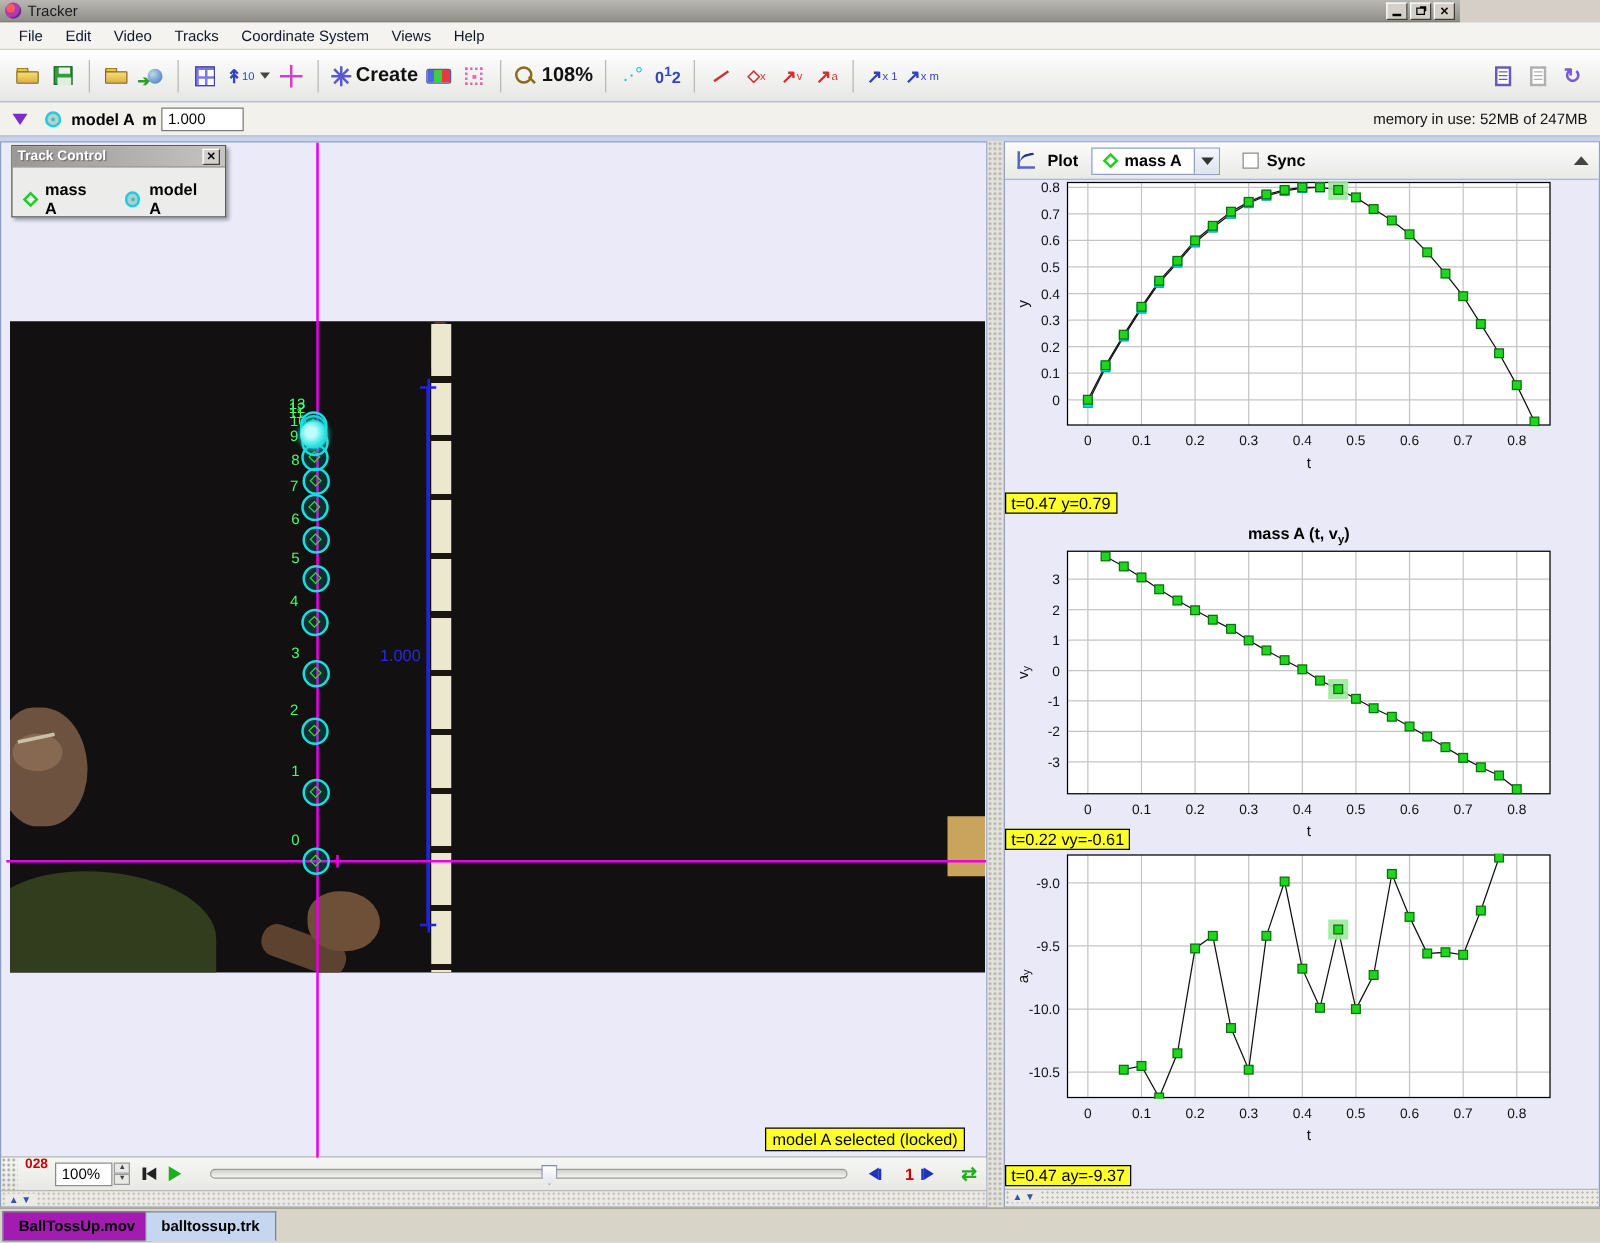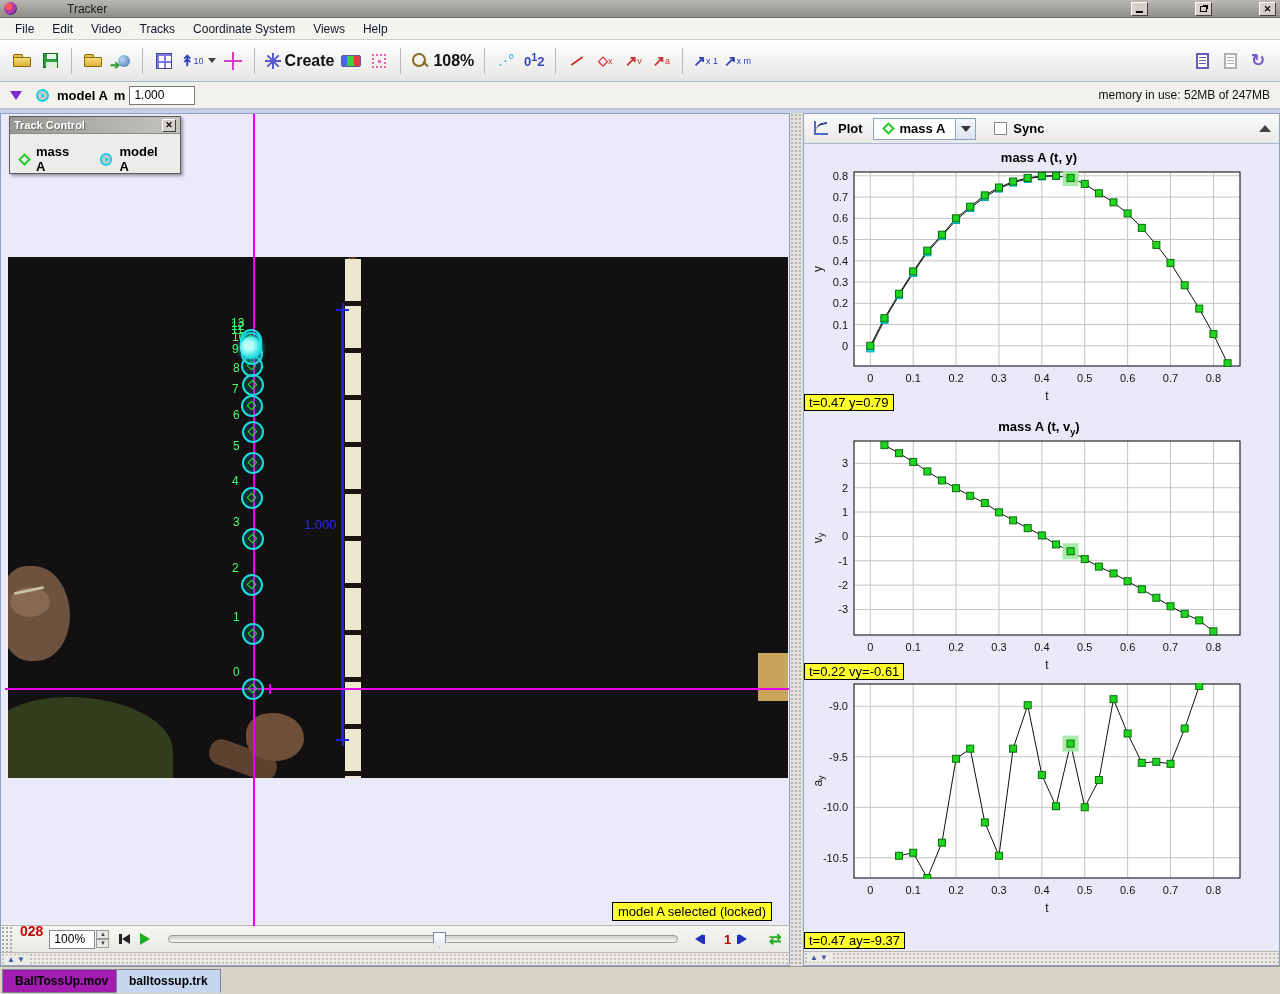--- a/index.html
+++ b/index.html
@@ -1,22 +1,22 @@
 <!DOCTYPE html>
 <html><head>
 <meta charset="utf-8">
 <style>
   * { box-sizing: border-box; margin:0; padding:0; }
   html,body { width:1280px; height:994px; overflow:hidden; }
   body { font-family:"Liberation Sans", sans-serif; background:#d4d0c8; position:relative; }
 
   
-  .titlebar { position:absolute; top:0; left:0; width:1280px; height:18px;
+  .titlebar { position:absolute; top:0; left:0; width:1168px; height:18px;
     background:linear-gradient(#b9b7b2,#908e89); display:flex; align-items:center; padding:0 4px;
-    border-bottom:1px solid #6f6d68;gap:45px;}
+    border-bottom:1px solid #6f6d68;}
   .titlebar .app-icon { width:13px; height:13px; border-radius:50%;
     background:radial-gradient(circle at 35% 35%, #ff5a5a 0 3px, #b03ab0 4px 7px, #5a2a8a 8px); margin-right:5px;}
   .titlebar .title { font-size:12px; color:#1a1a1a; flex:1; }
   .winbtn { width:17px; height:14px; background:#d4d0c8; border:1px solid #fff;
     border-right-color:#404040; border-bottom-color:#404040; margin-left:2px;
     display:flex; align-items:center; justify-content:center; font-size:9px; font-weight:bold; color:#000;}
   .winbtn .minbar{width:7px;height:2px;background:#000;margin-top:7px;}
   .winbtn .restsq{width:7px;height:6px;border:1px solid #000;box-shadow:2px -2px 0 -1px #000;}
 
   .menubar { position:absolute; top:18px; left:0; width:1280px; height:22px; background:#f4f3ef;
@@ -92,21 +92,21 @@
   .diamond { width:9px; height:9px; border:2px solid #22cc22; transform:rotate(45deg); }
   .tc-item { display:flex; align-items:center; gap:7px; font-size:13px; font-weight:bold; }
 
   .note-label { position:absolute; background:#ffff2e; border:1px solid #000; color:#000;
     font-size:13px; padding:1px 5px; z-index:9; white-space:nowrap;}
 
   
   .player { position:absolute; left:0; top:811px; width:790px; height:27px; background:linear-gradient(#f6f6f4,#e8e8e4);
     border-top:1px solid #b8b8b0; display:flex; align-items:center; }
   .grip { width:13px; height:100%; background-image:radial-gradient(#a8a8a0 1px, transparent 1.2px); background-size:4px 4px; }
-  .framenum { color:#cc0000; font-weight:bold; font-size:14px; margin:0 6px 16px 6px; }
+  .framenum { color:#cc0000; font-weight:bold; font-size:11px; margin:0 6px 16px 6px; }
   .rate-box { width:46px; height:19px; border:1px solid #8a8a8a; background:#fff; font-size:12px;
     display:flex; align-items:center; padding-left:4px; }
   .spin { display:flex; flex-direction:column; margin-left:1px; }
   .spin div { width:13px; height:9px; background:#e8e8e4; border:1px solid #9a9a9a; font-size:6px; line-height:7px; text-align:center; color:#444;}
   .pbtn { margin-left:10px; display:flex; align-items:center; }
   .play-tri { width:0; height:0; border-top:6px solid transparent; border-bottom:6px solid transparent; border-left:10px solid #1fae1f; }
   .reset-ic { display:flex; align-items:center; }
   .reset-ic .bar{width:3px;height:10px;background:#222;}
   .reset-ic .tri{width:0;height:0;border-top:5px solid transparent;border-bottom:5px solid transparent;border-right:8px solid #222;}
   .slider-track { position:absolute; left:167px; top:9px; width:510px; height:8px; background:linear-gradient(#cfcfcb,#f4f4f2);
@@ -498,21 +498,20 @@
             <div class="tri"></div>
           </div>
       </div>
       <div class="checkbox"></div>
       <span class="sync-lbl">Sync</span>
       <div class="collapse-tri"></div>
     </div>
 
     <div class="plots">
       <div class="plot-panel">
-        <div class="plot-title"><span>mass A (t, y)</span></div>
         <svg id="chart0" width="464" height="238" style="margin-left:2px">
             <rect x="48" y="2" width="386" height="194" fill="#ffffff"></rect>
             <line x1="64.29777777777778" y1="2" x2="64.29777777777778" y2="196" stroke="#c4c4c4" stroke-width="1"></line>
             <line x1="107.18666666666667" y1="2" x2="107.18666666666667" y2="196" stroke="#c4c4c4" stroke-width="1"></line>
             <line x1="150.07555555555558" y1="2" x2="150.07555555555558" y2="196" stroke="#c4c4c4" stroke-width="1"></line>
             <line x1="192.96444444444444" y1="2" x2="192.96444444444444" y2="196" stroke="#c4c4c4" stroke-width="1"></line>
             <line x1="235.85333333333332" y1="2" x2="235.85333333333332" y2="196" stroke="#c4c4c4" stroke-width="1"></line>
             <line x1="278.74222222222227" y1="2" x2="278.74222222222227" y2="196" stroke="#c4c4c4" stroke-width="1"></line>
             <line x1="321.6311111111111" y1="2" x2="321.6311111111111" y2="196" stroke="#c4c4c4" stroke-width="1"></line>
             <line x1="364.52" y1="2" x2="364.52" y2="196" stroke="#c4c4c4" stroke-width="1"></line>

